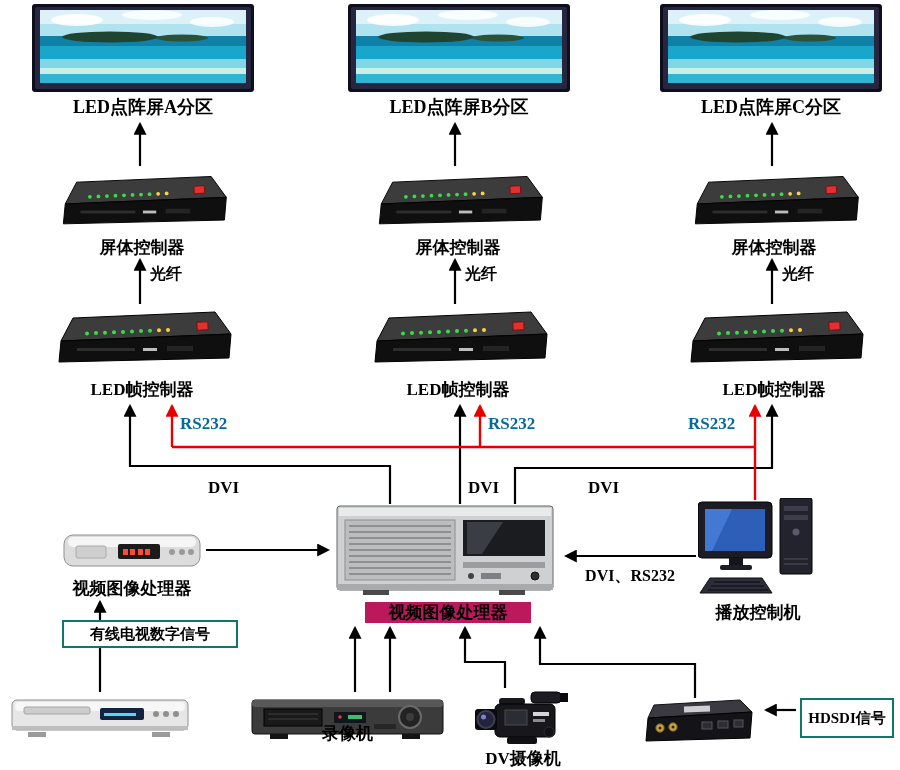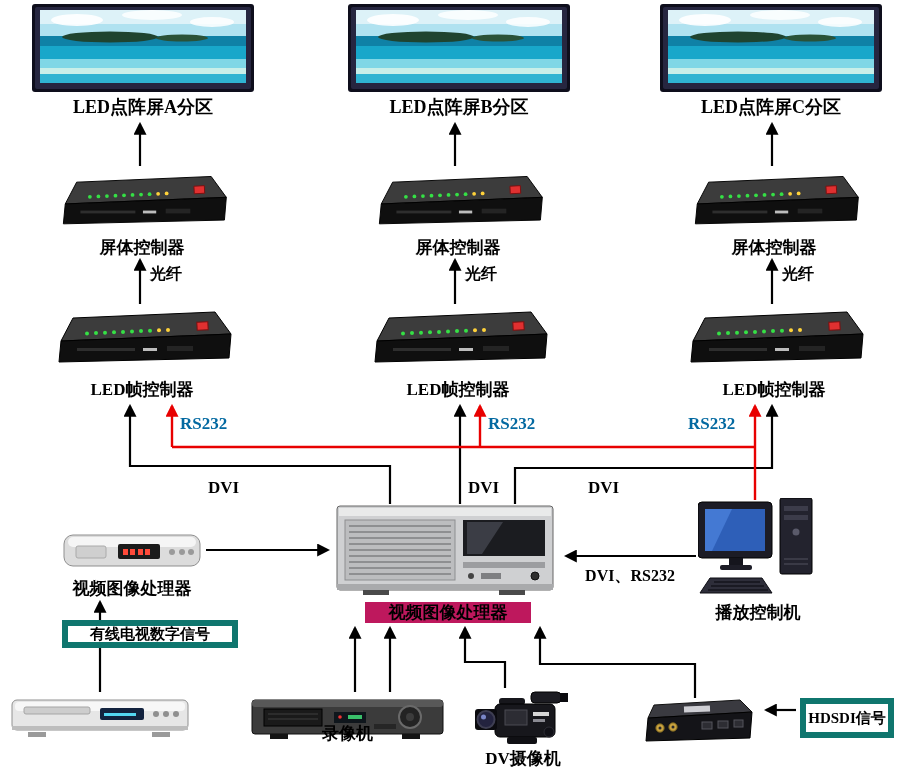--- a/index.html
+++ b/index.html
@@ -5,21 +5,21 @@
   html,body{margin:0;padding:0;background:#fff;}
   .stage{position:relative;width:900px;height:770px;background:#fff;overflow:hidden;
          font-family:"Liberation Serif","DejaVu Serif",serif;}
   .wires{position:absolute;left:0;top:0;z-index:1;}
   .dev{position:absolute;z-index:2;}
   .lbl{position:absolute;z-index:3;font-weight:bold;color:#000;text-align:center;
        font-size:17px;line-height:1.25;white-space:nowrap;}
   .lbl.lg{font-size:18px;}
   .lbl.sm{font-size:16px;}
   .red{color:#0369a1;}
-  .boxed{border:6px solid #0f766e;background:#fff;display:flex;align-items:center;
+  .boxed{border:2px solid #0f766e;background:#fff;display:flex;align-items:center;
          justify-content:center;font-size:15px;padding:2px 4px;box-sizing:border-box;}
   .whitebg{background:#be185d;padding:0 3px;}
 </style>
 </head>
 <body>
 
 <div class="stage">
 
   <svg width="0" height="0" style="position:absolute" aria-hidden="true">
     <defs>

